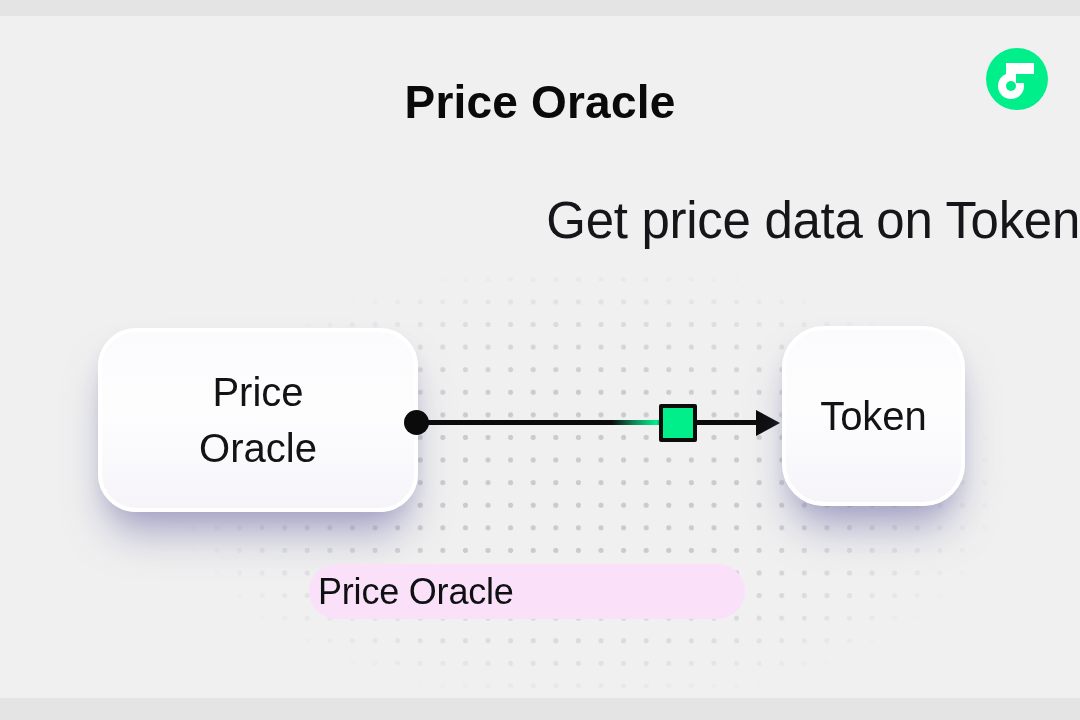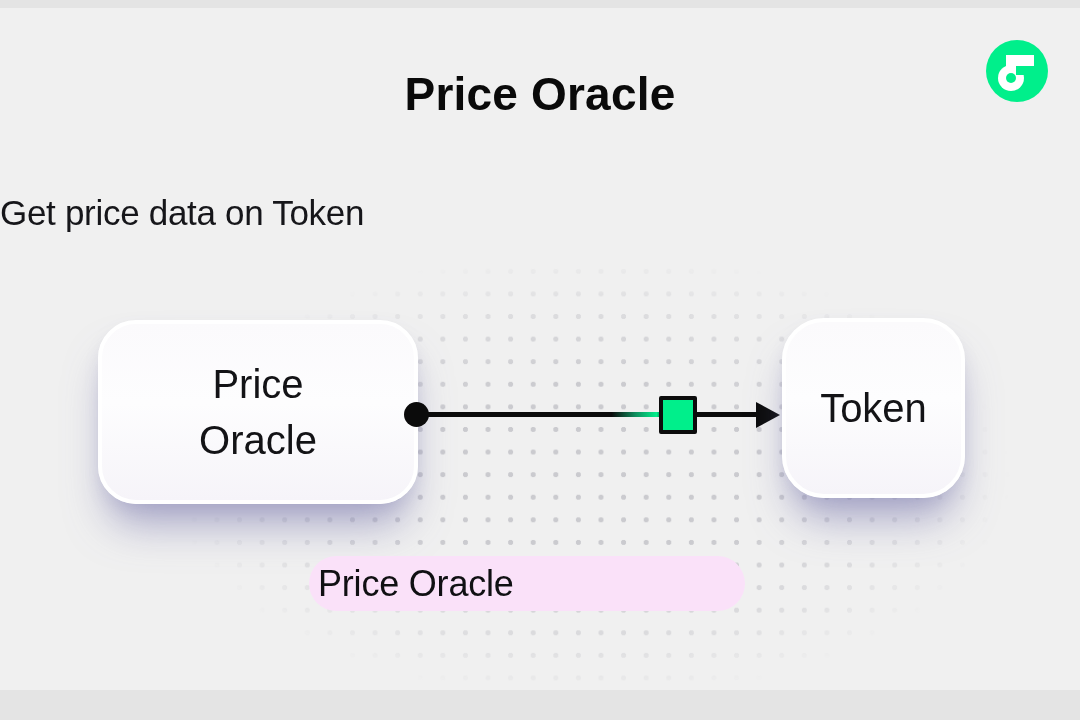--- a/index.html
+++ b/index.html
@@ -4,42 +4,42 @@
 <style>
   * { margin: 0; padding: 0; box-sizing: border-box; }
   html, body { background: #e4e4e4; }
   .canvas {
     position: relative;
     width: 1080px;
     height: 682px;
     background: #F0F0F0;
     overflow: hidden;
     font-family: "Liberation Sans", "DejaVu Sans", sans-serif;
-    margin: 8px auto;
+    margin: 16px auto;
     padding-left: 32px;
   }
 
   
   .page-title {
     position: absolute;
     top: 60px; left: 0;
     width: 100%;
     text-align: center;
     font-size: 46px;
     line-height: 52px;
     font-weight: 700;
     letter-spacing: 0.2px;
     color: #0a0a0a;
   }
   .page-subtitle {
     position: absolute;
     top: 181px; left: 0;
     width: 100%;
-    text-align: left;
-    font-size: 35px;
+    text-align: right;
+    font-size: 51px;
     line-height: 48px;
     font-weight: 400;
     letter-spacing: -0.3px;
     color: #16161a;
   }
 
   
   .flow-logo {
     position: absolute;
     top: 32px; left: 986px;

